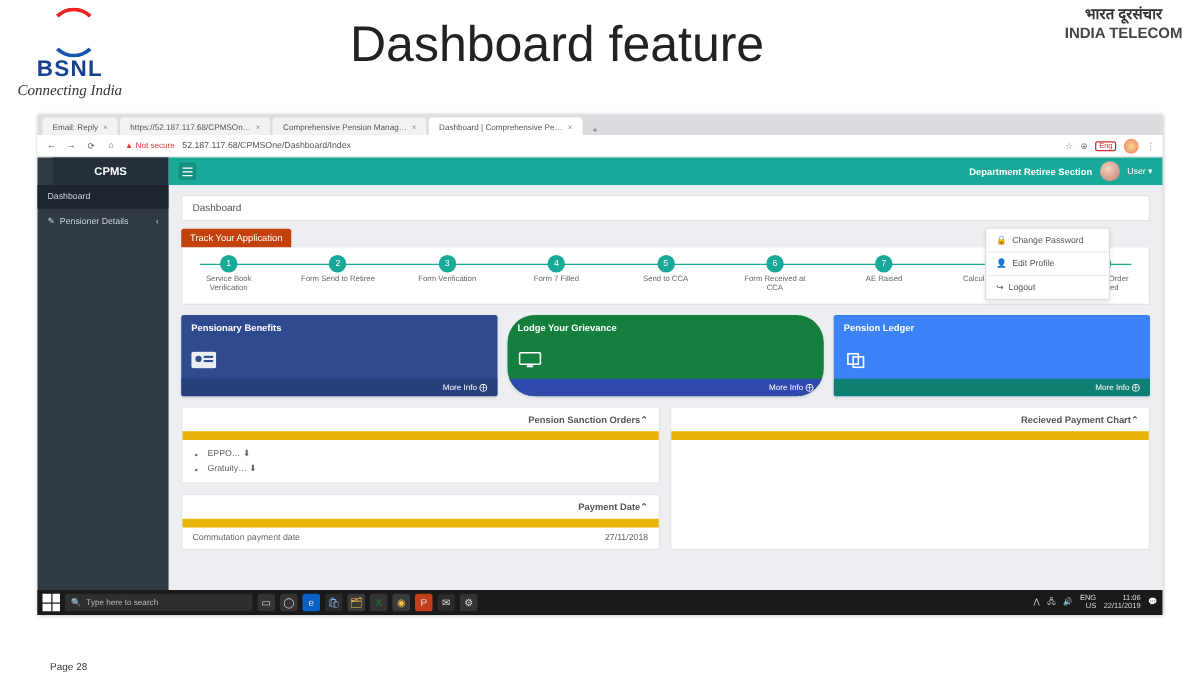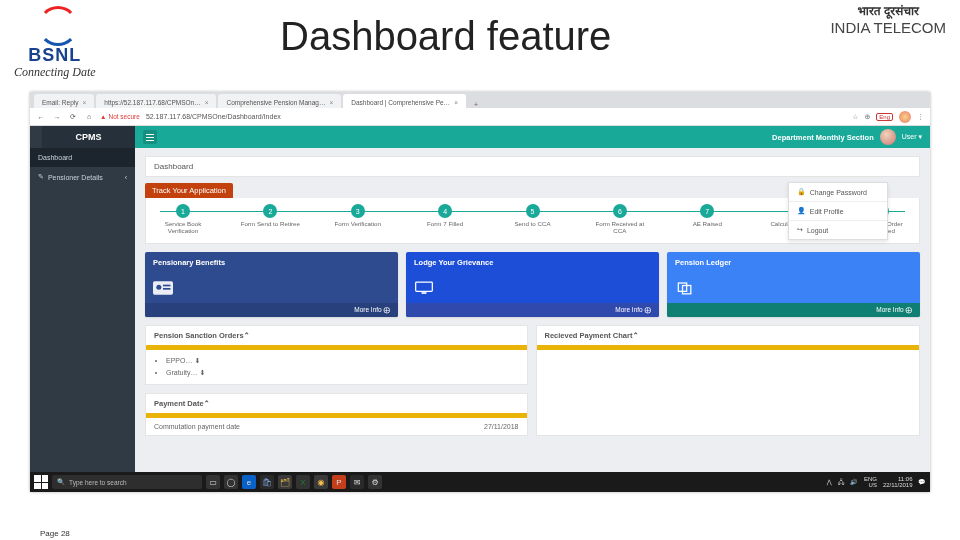--- a/index.html
+++ b/index.html
@@ -13,21 +13,21 @@
   .bsnl-logo .arc:after{width:34px;height:34px;left:5px;top:4px;border-bottom-color:#1557b0;border-top-color:transparent;}
   .bsnl-logo b{font-weight:900;font-size:18px;color:#18428d;display:block;letter-spacing:1px;}
   .bsnl-logo i{font-style:italic;font-family:"Brush Script MT",cursive;font-size:12px;color:#333;}
   .slide-title{position:absolute;left:280px;top:14px;font-size:40px;font-family:"Segoe UI Light","Segoe UI",sans-serif;color:#222;}
   .dot-logo{position:absolute;right:14px;top:2px;text-align:center;font-size:10px;color:#333;}
   .dot-logo .h{font-size:12px;font-weight:bold;}
   .dot-logo .sym{font-size:28px;font-weight:900;letter-spacing:-2px;}
   .dot-logo .sym span:nth-child(1){color:#f7921e;}
   .dot-logo .sym span:nth-child(2){color:#ccc;}
   .dot-logo .sym span:nth-child(3){color:#28a745;}
-  .dot-logo .f{font-size:15px;font-weight:normal;color:#444;}
+  .dot-logo .f{font-size:12px;font-weight:bold;color:#444;}
   
   .screenshot{position:absolute;left:30px;right:30px;top:92px;height:400px; box-shadow:0 0 3px rgba(0,0,0,.3); font-size:7px; background:#fff;}
   
   .tabs{height:16px;background:#dcdde0;display:flex;align-items:flex-end;padding-left:4px;gap:2px;}
   .tab{height:14px;background:#f1f2f4;border-radius:3px 3px 0 0;padding:2px 8px 0 8px;display:flex;align-items:center;gap:4px;font-size:6.5px;color:#555;max-width:160px;}
   .tab.active{background:#fff;}
   .tab .cls{color:#888;}
   .tabs .new{padding:0 6px;color:#666;}
   .addr{height:18px;background:#fff;border-bottom:1px solid #ddd;display:flex;align-items:center;padding:0 6px;gap:6px;}
   .addr .nav-ico{width:10px;text-align:center;color:#555;}
@@ -61,25 +61,25 @@
   .steps:before{content:"";position:absolute;left:14px;right:14px;top:13px;height:1px;background:#18a999;z-index:0;}
   .step{position:relative;z-index:1;width:62px;text-align:center;}
   .step .dot{width:14px;height:14px;border-radius:50%;background:#18a999;color:#fff;margin:0 auto;display:flex;align-items:center;justify-content:center;font-size:7px;}
   .step .lbl{font-size:6.2px;color:#666;margin-top:3px;line-height:1.1;}
   .cards{display:flex;gap:8px;margin-bottom:8px;}
   .card{flex:1;color:#fff;border-radius:2px;overflow:hidden;box-shadow:0 1px 2px rgba(0,0,0,.1);}
   .card .ch{padding:6px 8px;font-size:7.5px;font-weight:bold;}
   .card .body{height:30px;display:flex;align-items:center;padding:0 8px;}
   .card .more{font-size:6.5px;padding:3px 8px;text-align:right;}
   .card.blue1{background:#2f4b8f;} .card.blue1 .more{background:#28407b;}
-  .card.blue2{background:#1d4ed8;} .card.blue2 .more{background:#3049ad;}
+  .card.blue2{background:#15803d;border-radius:22px;} .card.blue2 .more{background:#3049ad;}
   .card.teal{background:#3b82f6;} .card.teal .more{background:#0f7f73;}
   .row2{display:flex;gap:8px;}
   .panel{flex:1;background:#fff;border:1px solid #e4e4e4;}
-  .panel .ph{padding:5px 8px;font-size:7.5px;color:#555;font-weight:bold;border-bottom:5px solid #eab308;display:flex;justify-content:flex-start;}
+  .panel .ph{padding:5px 8px;font-size:7.5px;color:#555;font-weight:bold;border-bottom:7px solid #eab308;display:flex;justify-content:flex-end;}
   .panel .pb{padding:5px 8px;font-size:7px;color:#666;}
   .panel .pb li{list-style:disc;margin-left:12px;padding:2px 0;}
   .panel.small{margin-top:8px;}
   .panel .kv{display:flex;justify-content:space-between;padding:5px 8px;font-size:7px;color:#666;}
   
   .taskbar{position:absolute;left:0;right:0;bottom:0;height:20px;background:#1a1a1a;display:flex;align-items:center;color:#ddd;font-size:7px;gap:4px;padding:0 4px;}
   .taskbar .win{width:14px;height:14px;display:grid;grid-template-columns:1fr 1fr;grid-template-rows:1fr 1fr;gap:1px;}
   .taskbar .win i{background:#fff;}
   .taskbar .search{flex:0 0 150px;height:14px;background:#2e2e2e;border-radius:2px;display:flex;align-items:center;padding:0 5px;color:#bbb;font-size:6.5px;gap:4px;}
   .taskbar .ico{width:14px;height:14px;background:#333;border-radius:2px;display:flex;align-items:center;justify-content:center;font-size:8px;}
@@ -94,21 +94,21 @@
   .arrow{font-size:7px;}
   svg.idc{width:20px;height:14px;fill:#fff;}
 </style>
 </head>
 <body>
 
 <div class="slide-header">
   <div class="bsnl-logo">
     <div class="arc"></div>
     <b>BSNL</b>
-    <i>Connecting Date</i>
+    <i>Connecting India</i>
   </div>
   <div class="slide-title">Dashboard feature</div>
   <div class="dot-logo">
     <div class="h">भारत दूरसंचार</div>
     <div class="f">INDIA TELECOM</div>
   </div>
 </div>
 
 <div class="screenshot">
 
@@ -161,21 +161,21 @@
         </div>
     </div>
     <div class="main" style="position:relative;">
       <div class="topbar">
         <div class="ham">
             <i></i>
             <i></i>
             <i></i>
           </div>
         <div class="spacer"></div>
-        <div class="dept">Department Monthly Section</div>
+        <div class="dept">Department Retiree Section</div>
         <div class="pm"></div>
         <div class="user">User ▾</div>
       </div>
 
       <div class="usermenu">
         <div>
             <span class="lock">🔒</span>
             <span>Change Password</span>
           </div>
         <div>

